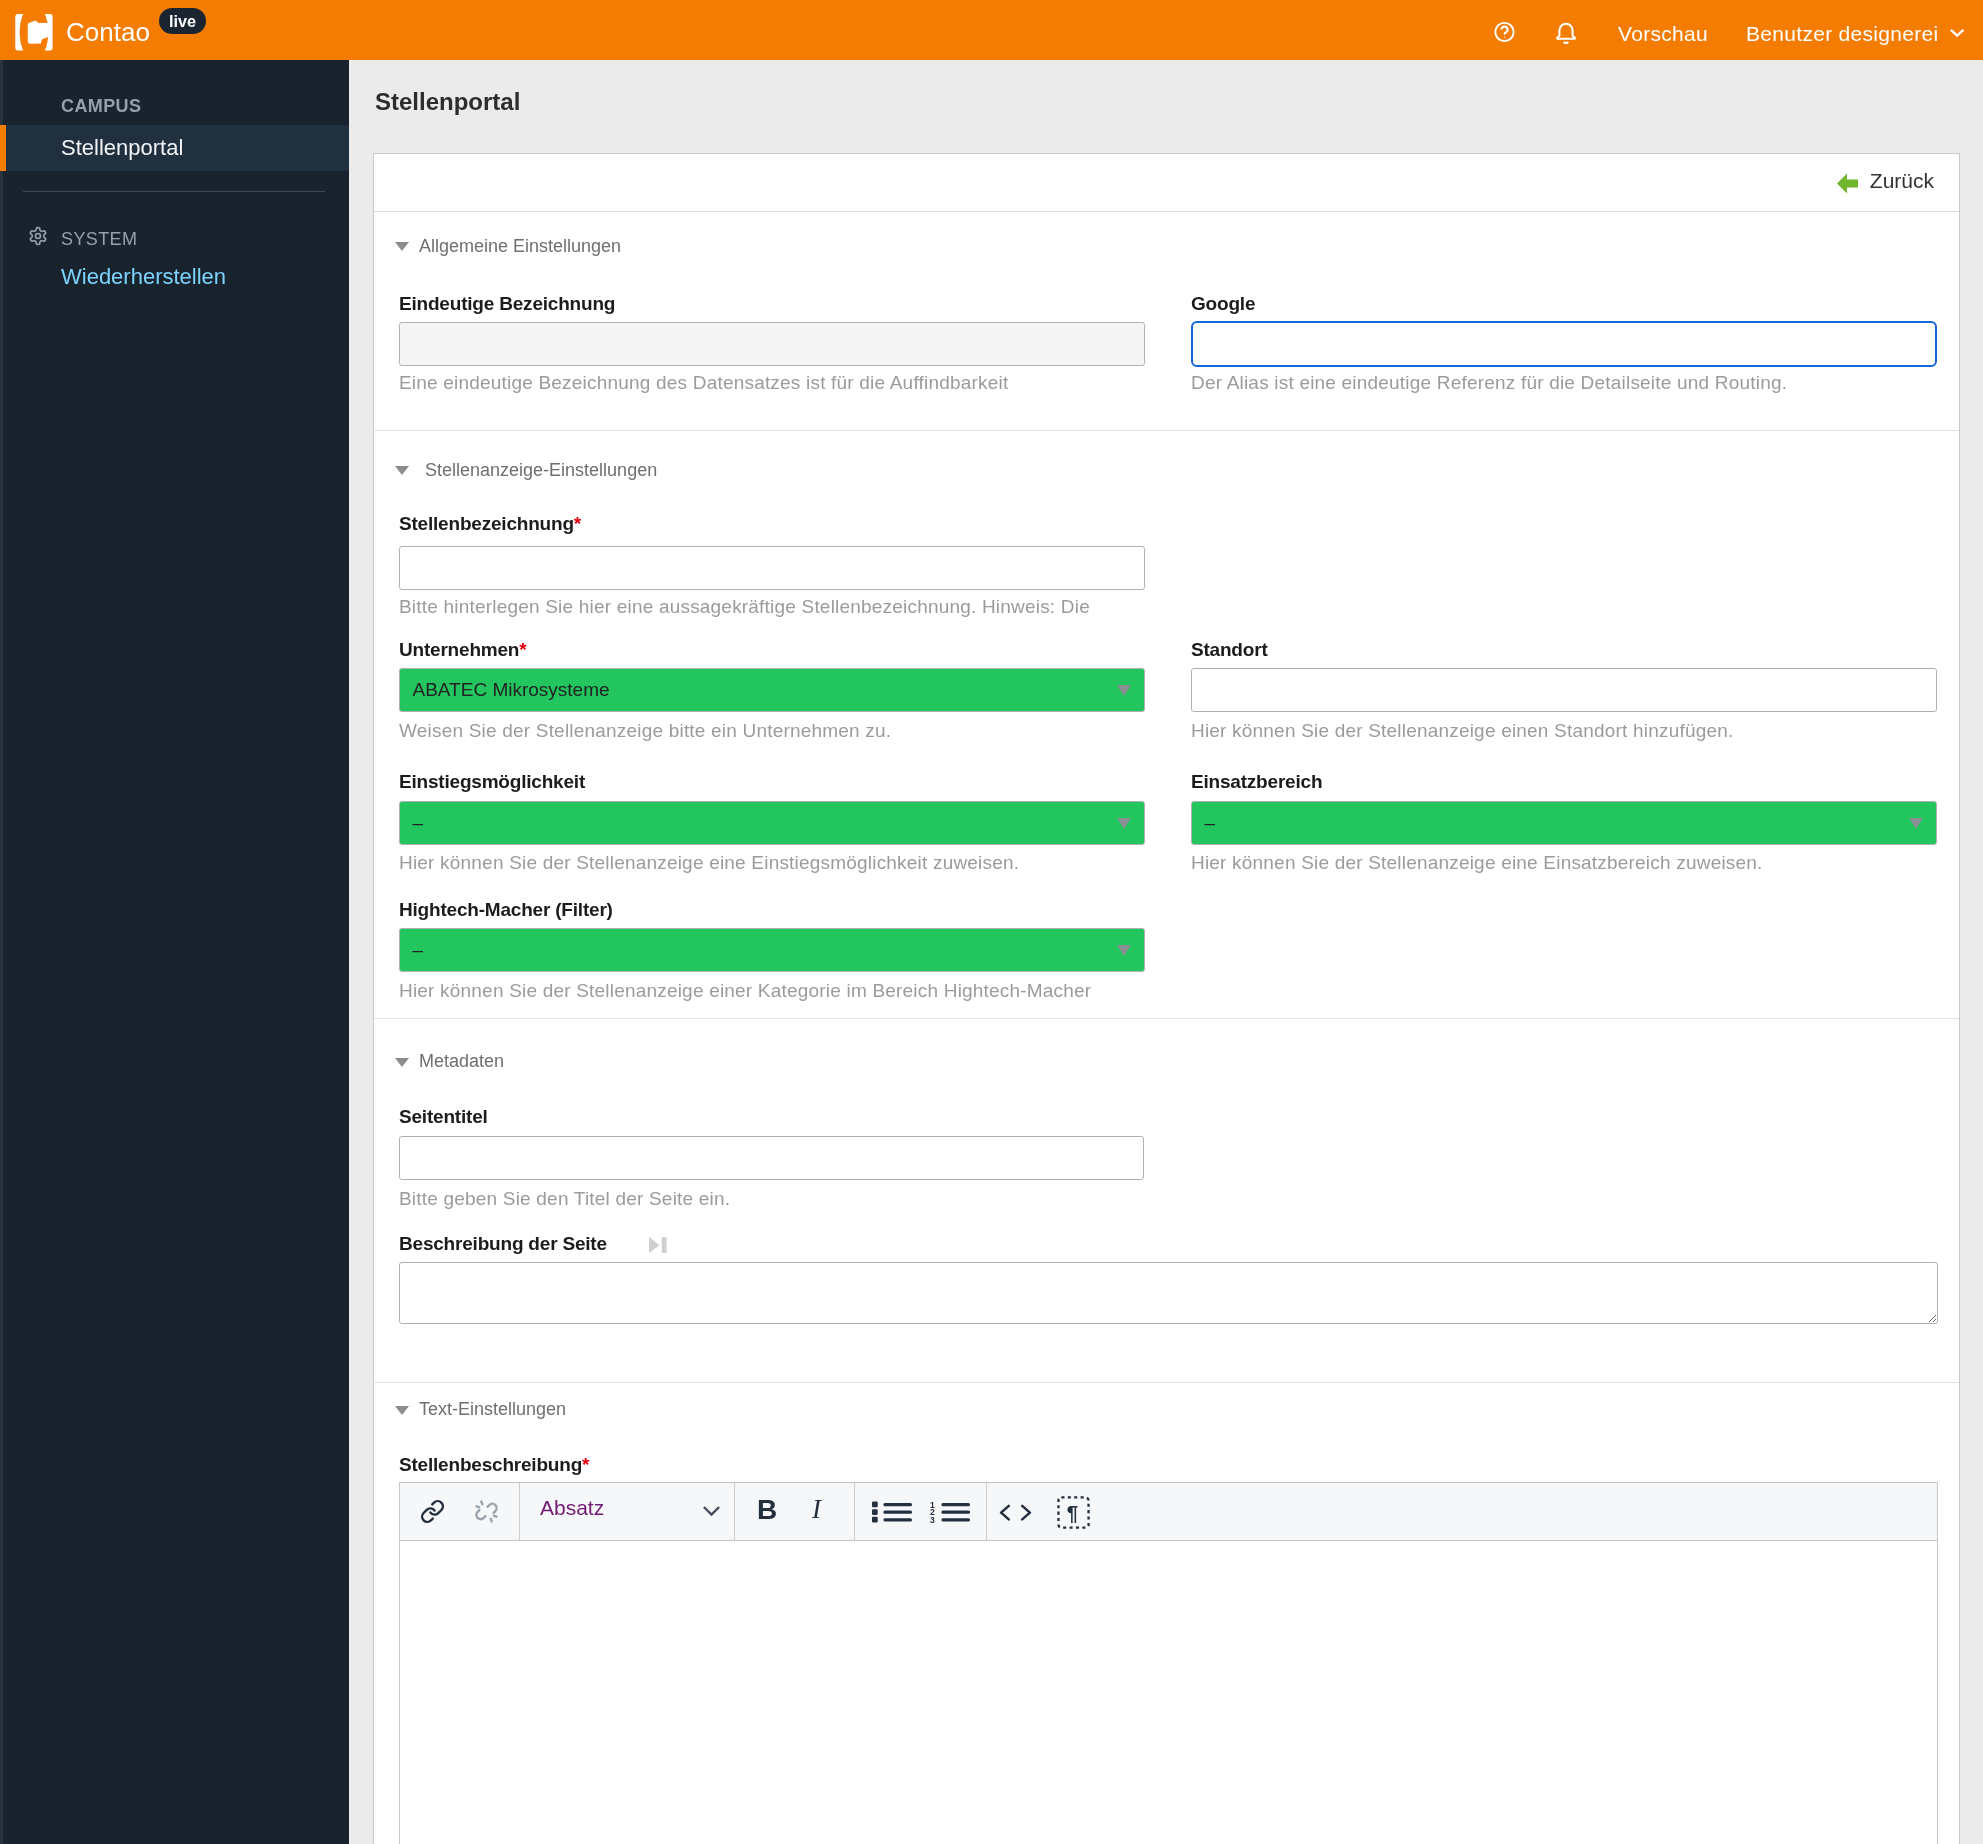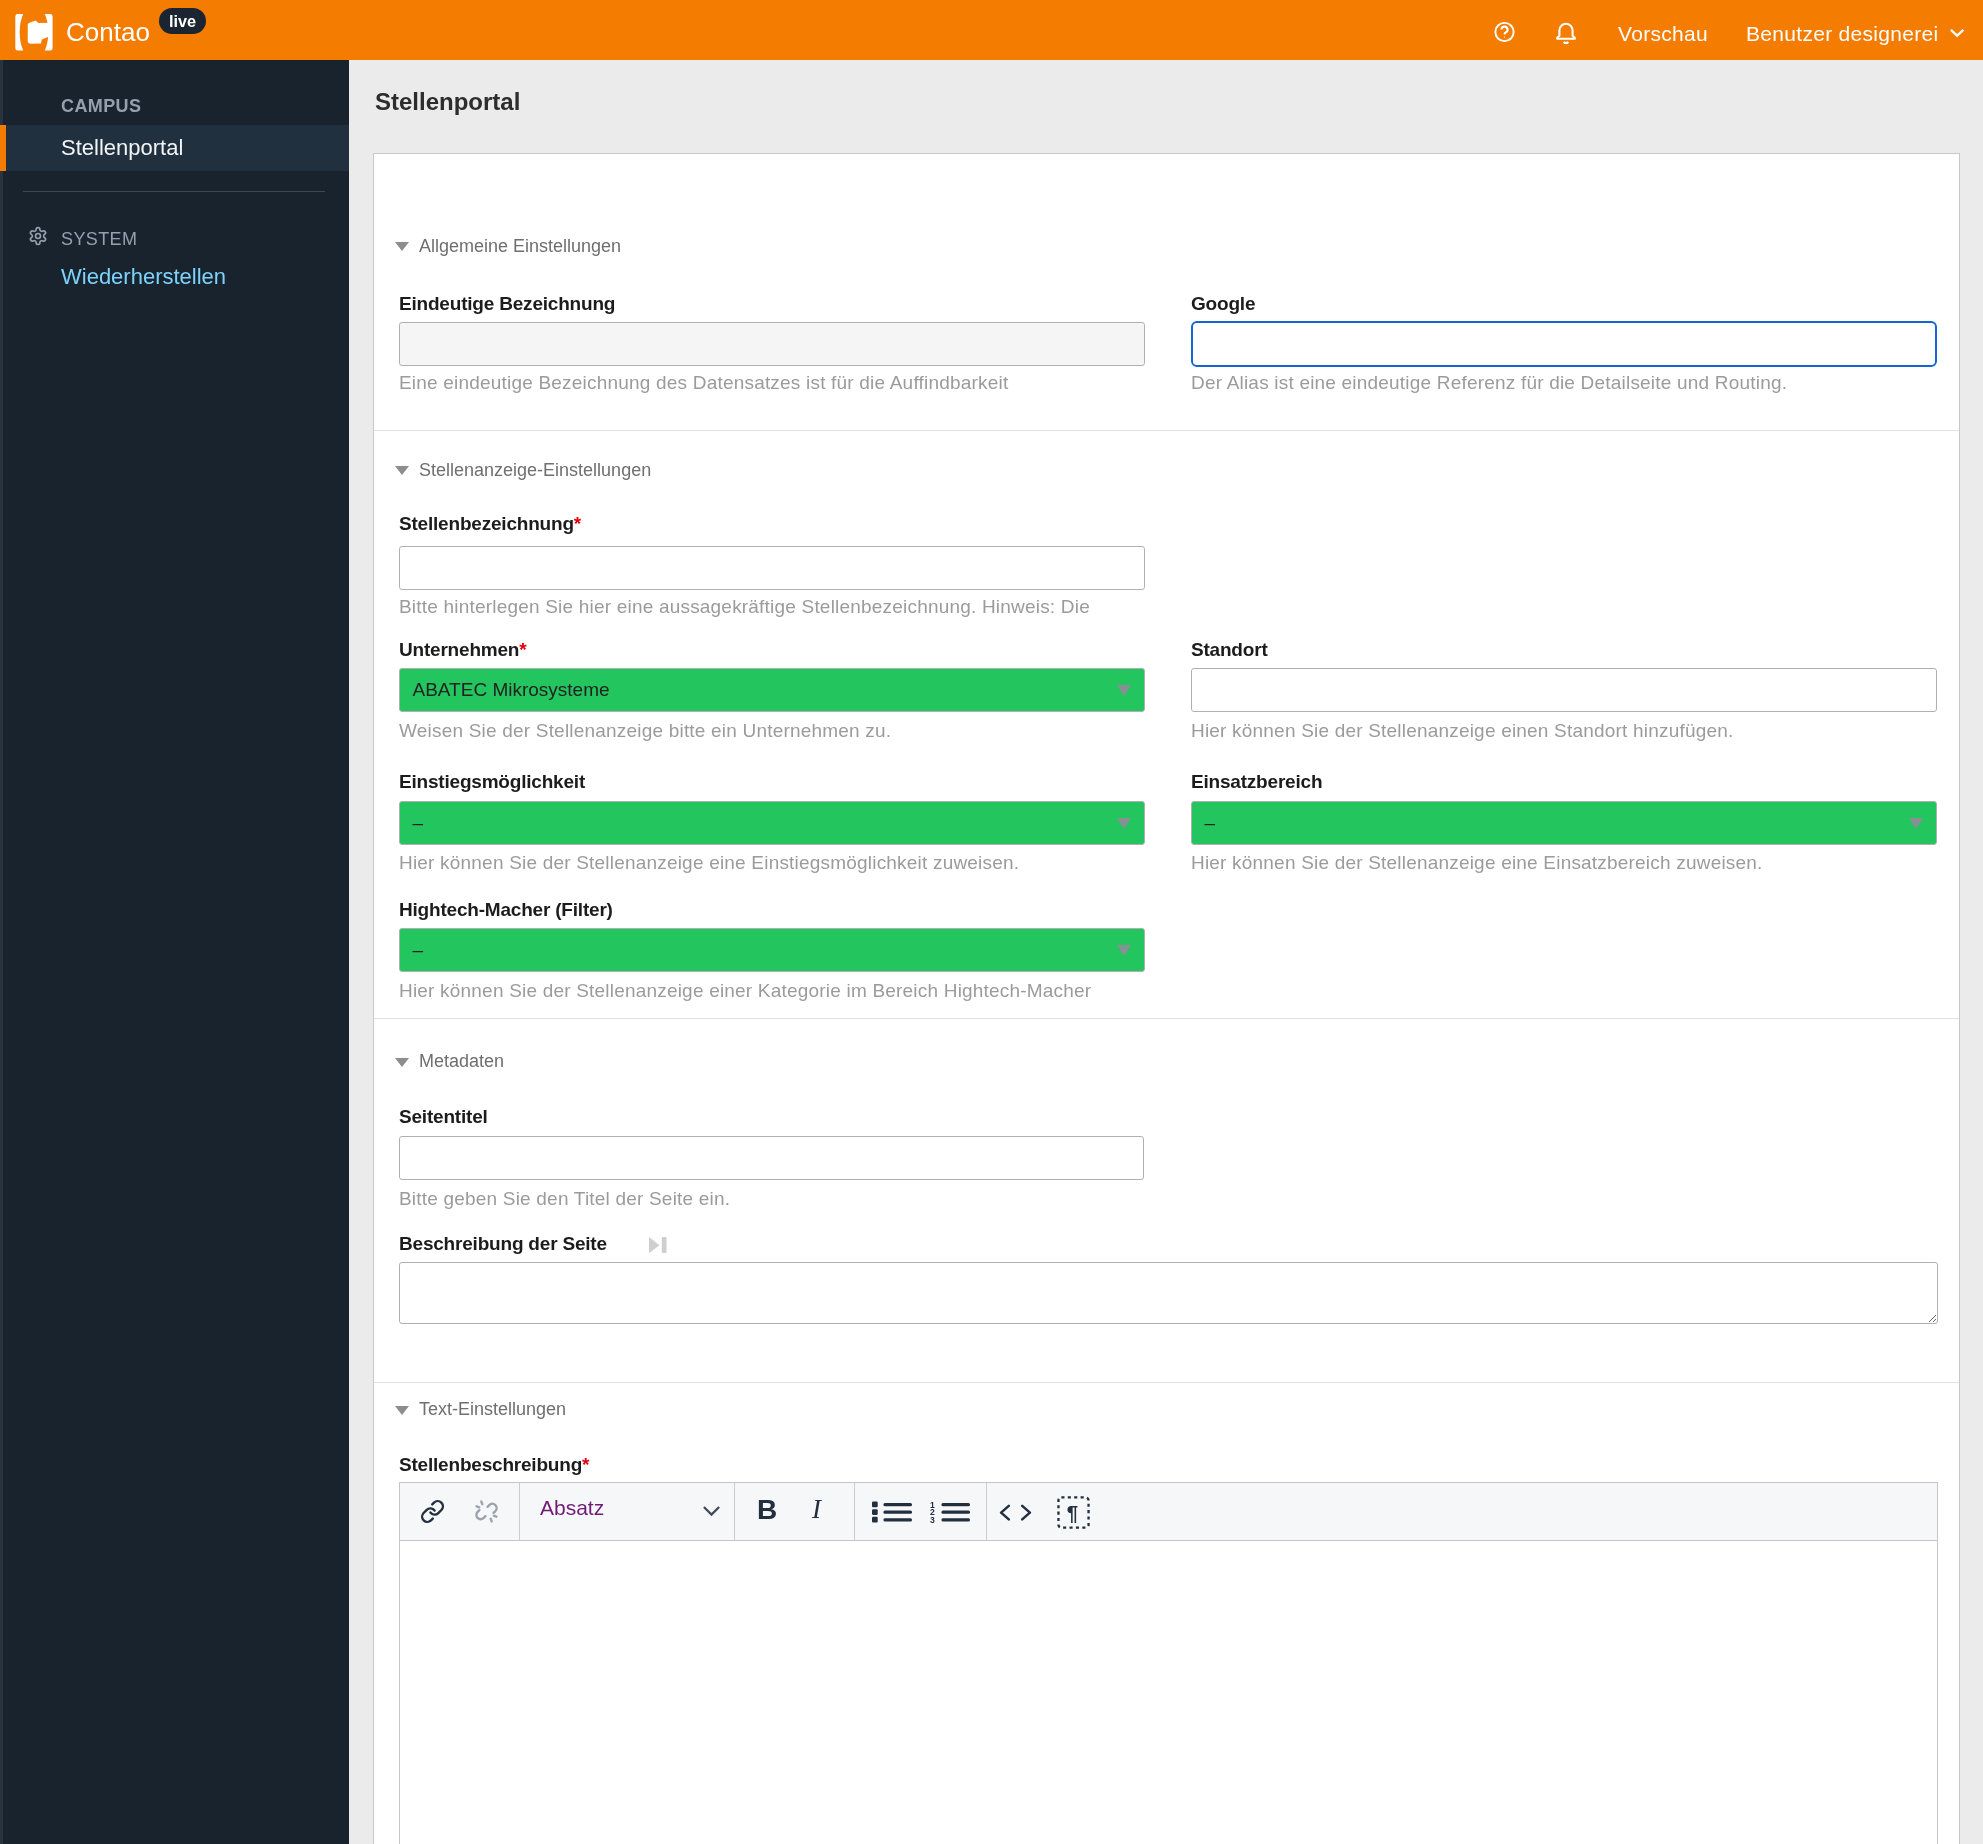--- a/index.html
+++ b/index.html
@@ -89,33 +89,38 @@
     <svg style="position:absolute; left:28px; top:166px;" width="20" height="20" viewBox="0 0 24 24" fill="none" stroke="#94a0ab" stroke-width="2" stroke-linecap="round" stroke-linejoin="round">
       <path d="M12.22 2h-.44a2 2 0 0 0-2 2v.18a2 2 0 0 1-1 1.73l-.43.25a2 2 0 0 1-2 0l-.15-.08a2 2 0 0 0-2.73.73l-.22.38a2 2 0 0 0 .73 2.73l.15.1a2 2 0 0 1 1 1.72v.51a2 2 0 0 1-1 1.74l-.15.09a2 2 0 0 0-.73 2.73l.22.38a2 2 0 0 0 2.73.73l.15-.08a2 2 0 0 1 2 0l.43.25a2 2 0 0 1 1 1.73V20a2 2 0 0 0 2 2h.44a2 2 0 0 0 2-2v-.18a2 2 0 0 1 1-1.73l.43-.25a2 2 0 0 1 2 0l.15.08a2 2 0 0 0 2.73-.73l.22-.39a2 2 0 0 0-.73-2.73l-.15-.08a2 2 0 0 1-1-1.74v-.5a2 2 0 0 1 1-1.74l.15-.09a2 2 0 0 0 .73-2.73l-.22-.38a2 2 0 0 0-2.73-.73l-.15.08a2 2 0 0 1-2 0l-.43-.25a2 2 0 0 1-1-1.73V4a2 2 0 0 0-2-2z"></path>
       <circle cx="12" cy="12" r="3"></circle>
     </svg>
     <div class="sb-group" style="top:169px;">SYSTEM</div>
     <div class="sb-item" style="top:204px;">Wiederherstellen</div>
   </div>
 
   <div class="title">Stellenportal</div>
   <div class="panel">
+    <div class="phead">
+      <span class="back"><svg width="21" height="21" viewBox="0 0 22 22">
+            <path fill="#6fb62c" d="M0 11 L10.5 0.5 V6.7 H22 V15.3 H10.5 V21.5 Z"></path>
+          </svg>Zurück</span>
+    </div>
 
     <div class="tri" style="top:88px;"></div>
     <div class="shead" style="top:82px;">Allgemeine Einstellungen</div>
     <div class="lbl c1" style="top:139px;">Eindeutige Bezeichnung</div>
     <div class="inp dis c1" style="top:168px;"></div>
     <div class="help c1" style="top:218px;">Eine eindeutige Bezeichnung des Datensatzes ist für die Auffindbarkeit</div>
     <div class="lbl c2" style="top:139px;">Google</div>
     <div class="inp focus c2" style="top:167px;"></div>
     <div class="help c2" style="top:218px;">Der Alias ist eine eindeutige Referenz für die Detailseite und Routing.</div>
     <div class="sdiv" style="top:276px;"></div>
 
     <div class="tri" style="top:312px;"></div>
-    <div class="shead" style="top:306px;">Stellenanzeige-Einstellungen</div>
+    <div class="shead" style="top:306px;margin-left:6px;">Stellenanzeige-Einstellungen</div>
     <div class="lbl c1" style="top:359px;">Stellenbezeichnung<span class="req">*</span></div>
     <div class="inp c1" style="top:392px;"></div>
     <div class="help c1" style="top:442px;">Bitte hinterlegen Sie hier eine aussagekräftige Stellenbezeichnung. Hinweis: Die</div>
     <div class="lbl c1" style="top:485px;">Unternehmen<span class="req">*</span></div>
     <div class="sel c1" style="top:514px;">ABATEC Mikrosysteme<span class="arr"></span></div>
     <div class="help c1" style="top:566px;">Weisen Sie der Stellenanzeige bitte ein Unternehmen zu.</div>
     <div class="lbl c2" style="top:485px;">Standort</div>
     <div class="inp c2" style="top:514px;"></div>
     <div class="help c2" style="top:566px;">Hier können Sie der Stellenanzeige einen Standort hinzufügen.</div>
     <div class="lbl c1" style="top:617px;">Einstiegsmöglichkeit</div>

